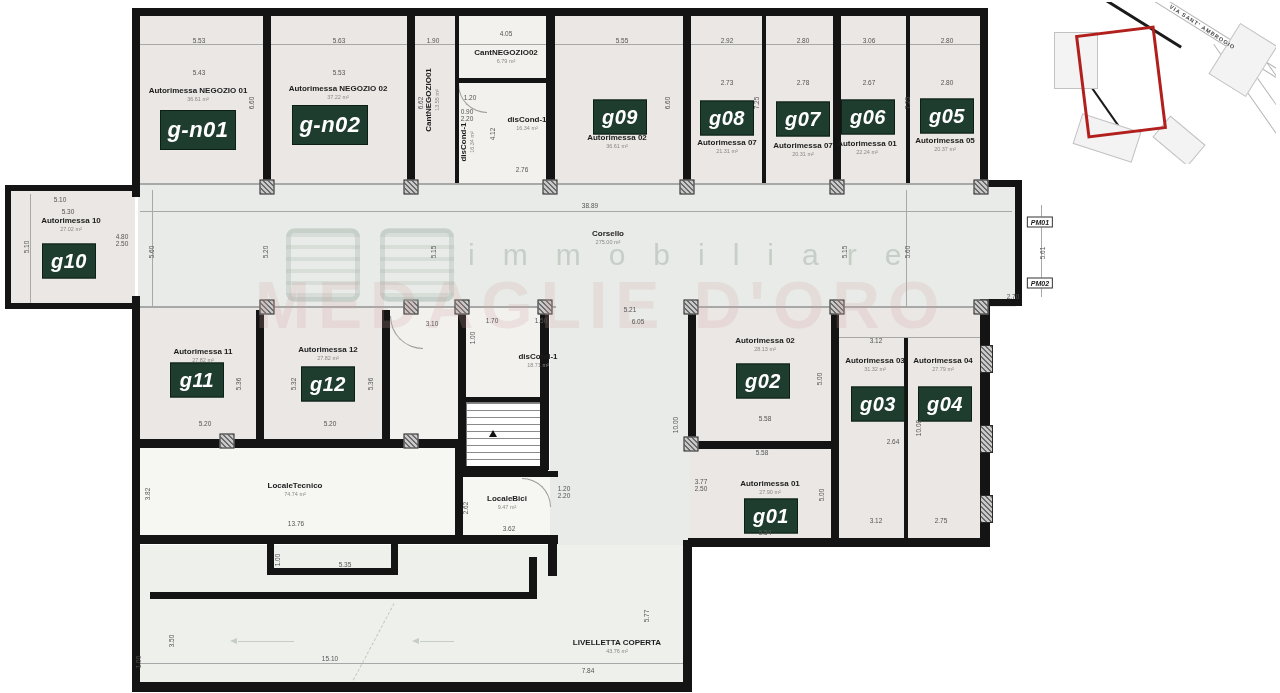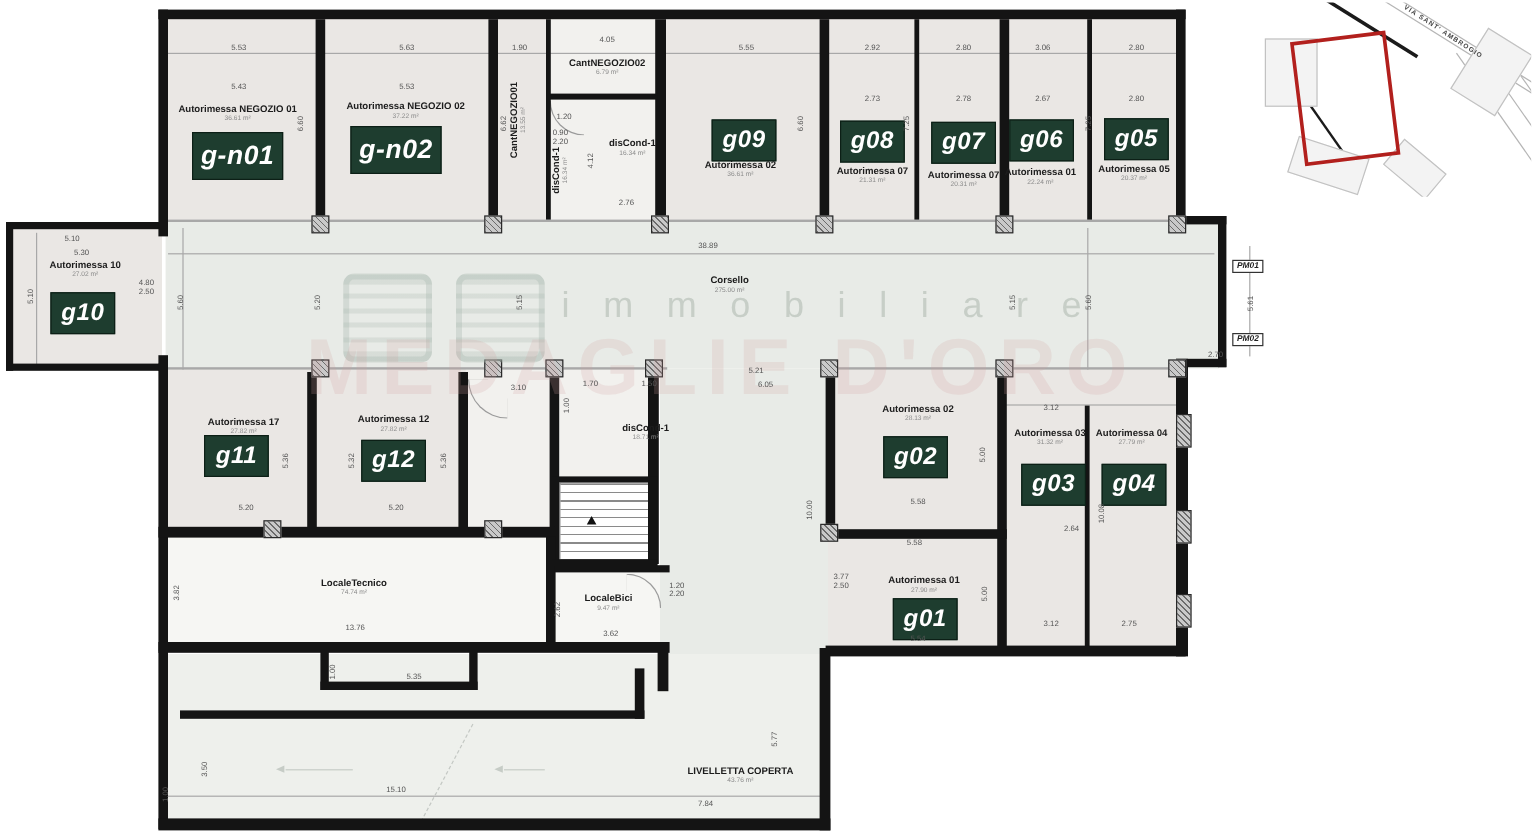--- a/index.html
+++ b/index.html
@@ -231,21 +231,21 @@
     </div>
   <div class="room-label" style="left:71px;top:216px;">
     <span class="nm">Autorimessa 10</span>
     <span class="ar">27.02 m²</span>
     </div>
   <div class="room-label" style="left:608px;top:229px;">
     <span class="nm">Corsello</span>
     <span class="ar">275.00 m²</span>
     </div>
   <div class="room-label" style="left:203px;top:347px;">
-    <span class="nm">Autorimessa 17</span>
+    <span class="nm">Autorimessa 11</span>
     <span class="ar">27.82 m²</span>
     </div>
   <div class="room-label" style="left:328px;top:345px;">
     <span class="nm">Autorimessa 12</span>
     <span class="ar">27.82 m²</span>
     </div>
   <div class="room-label" style="left:538px;top:352px;">
     <span class="nm">disCond-1</span>
     <span class="ar">18.71 m²</span>
     </div>

